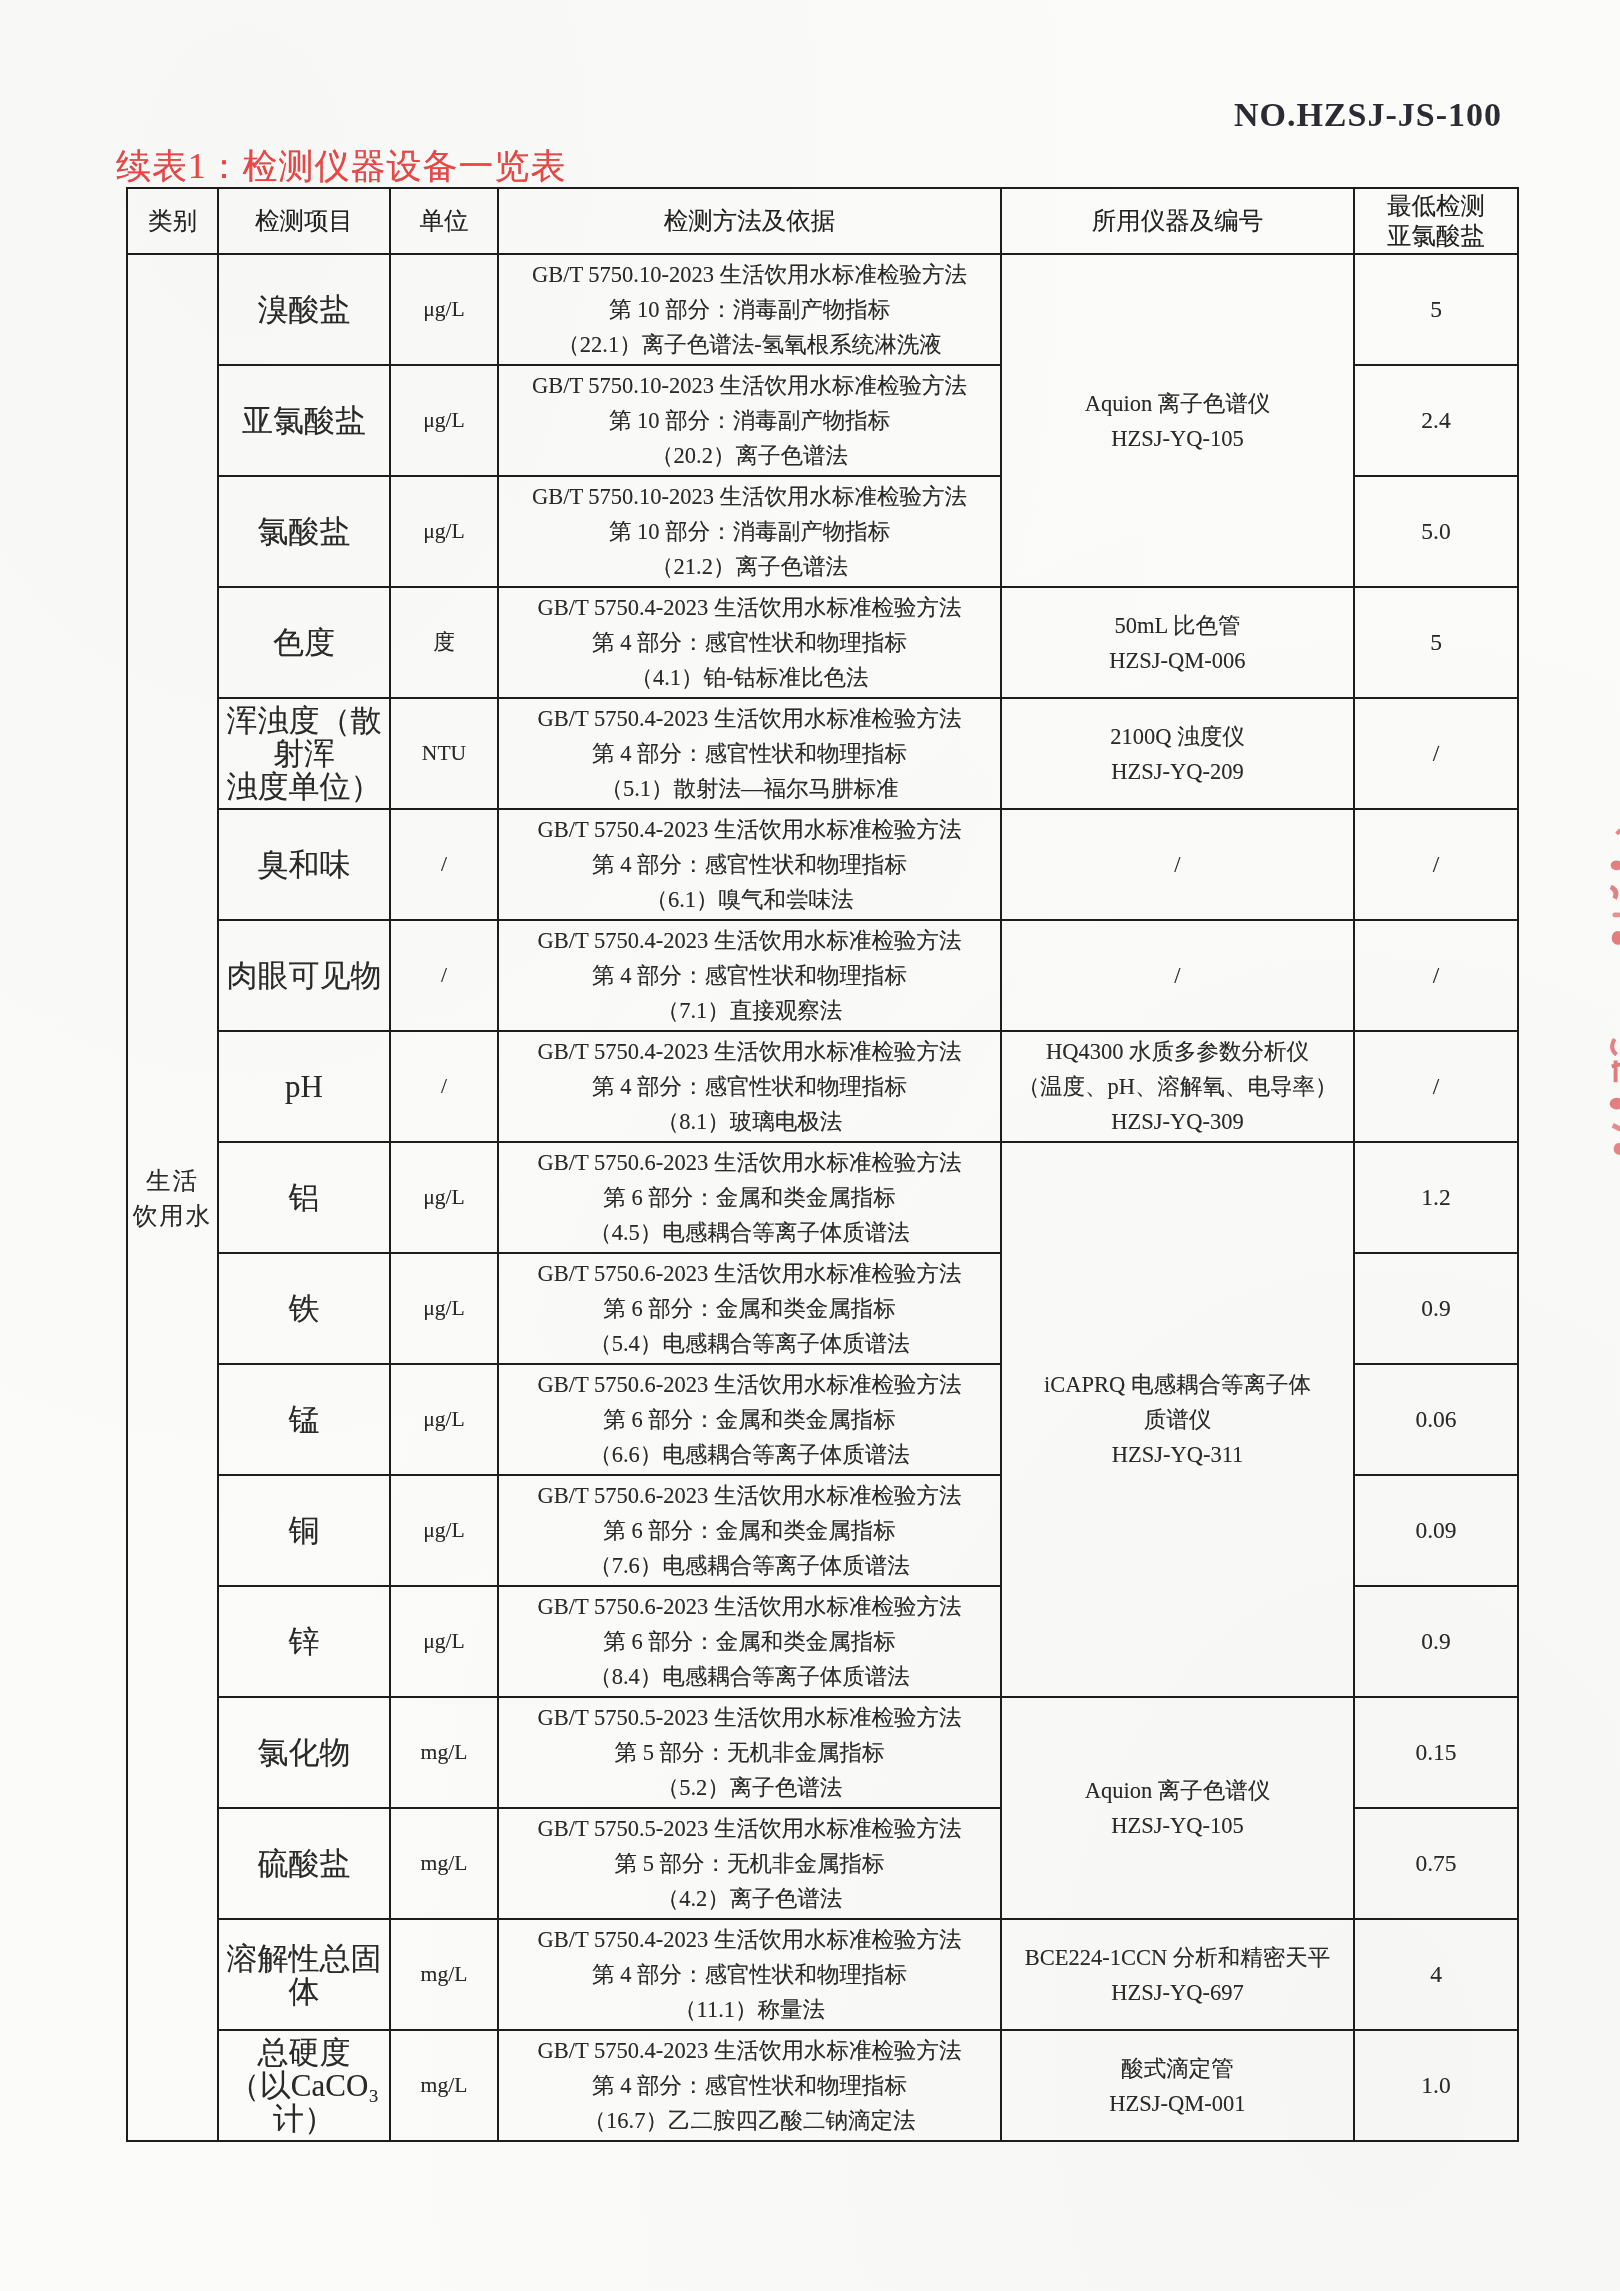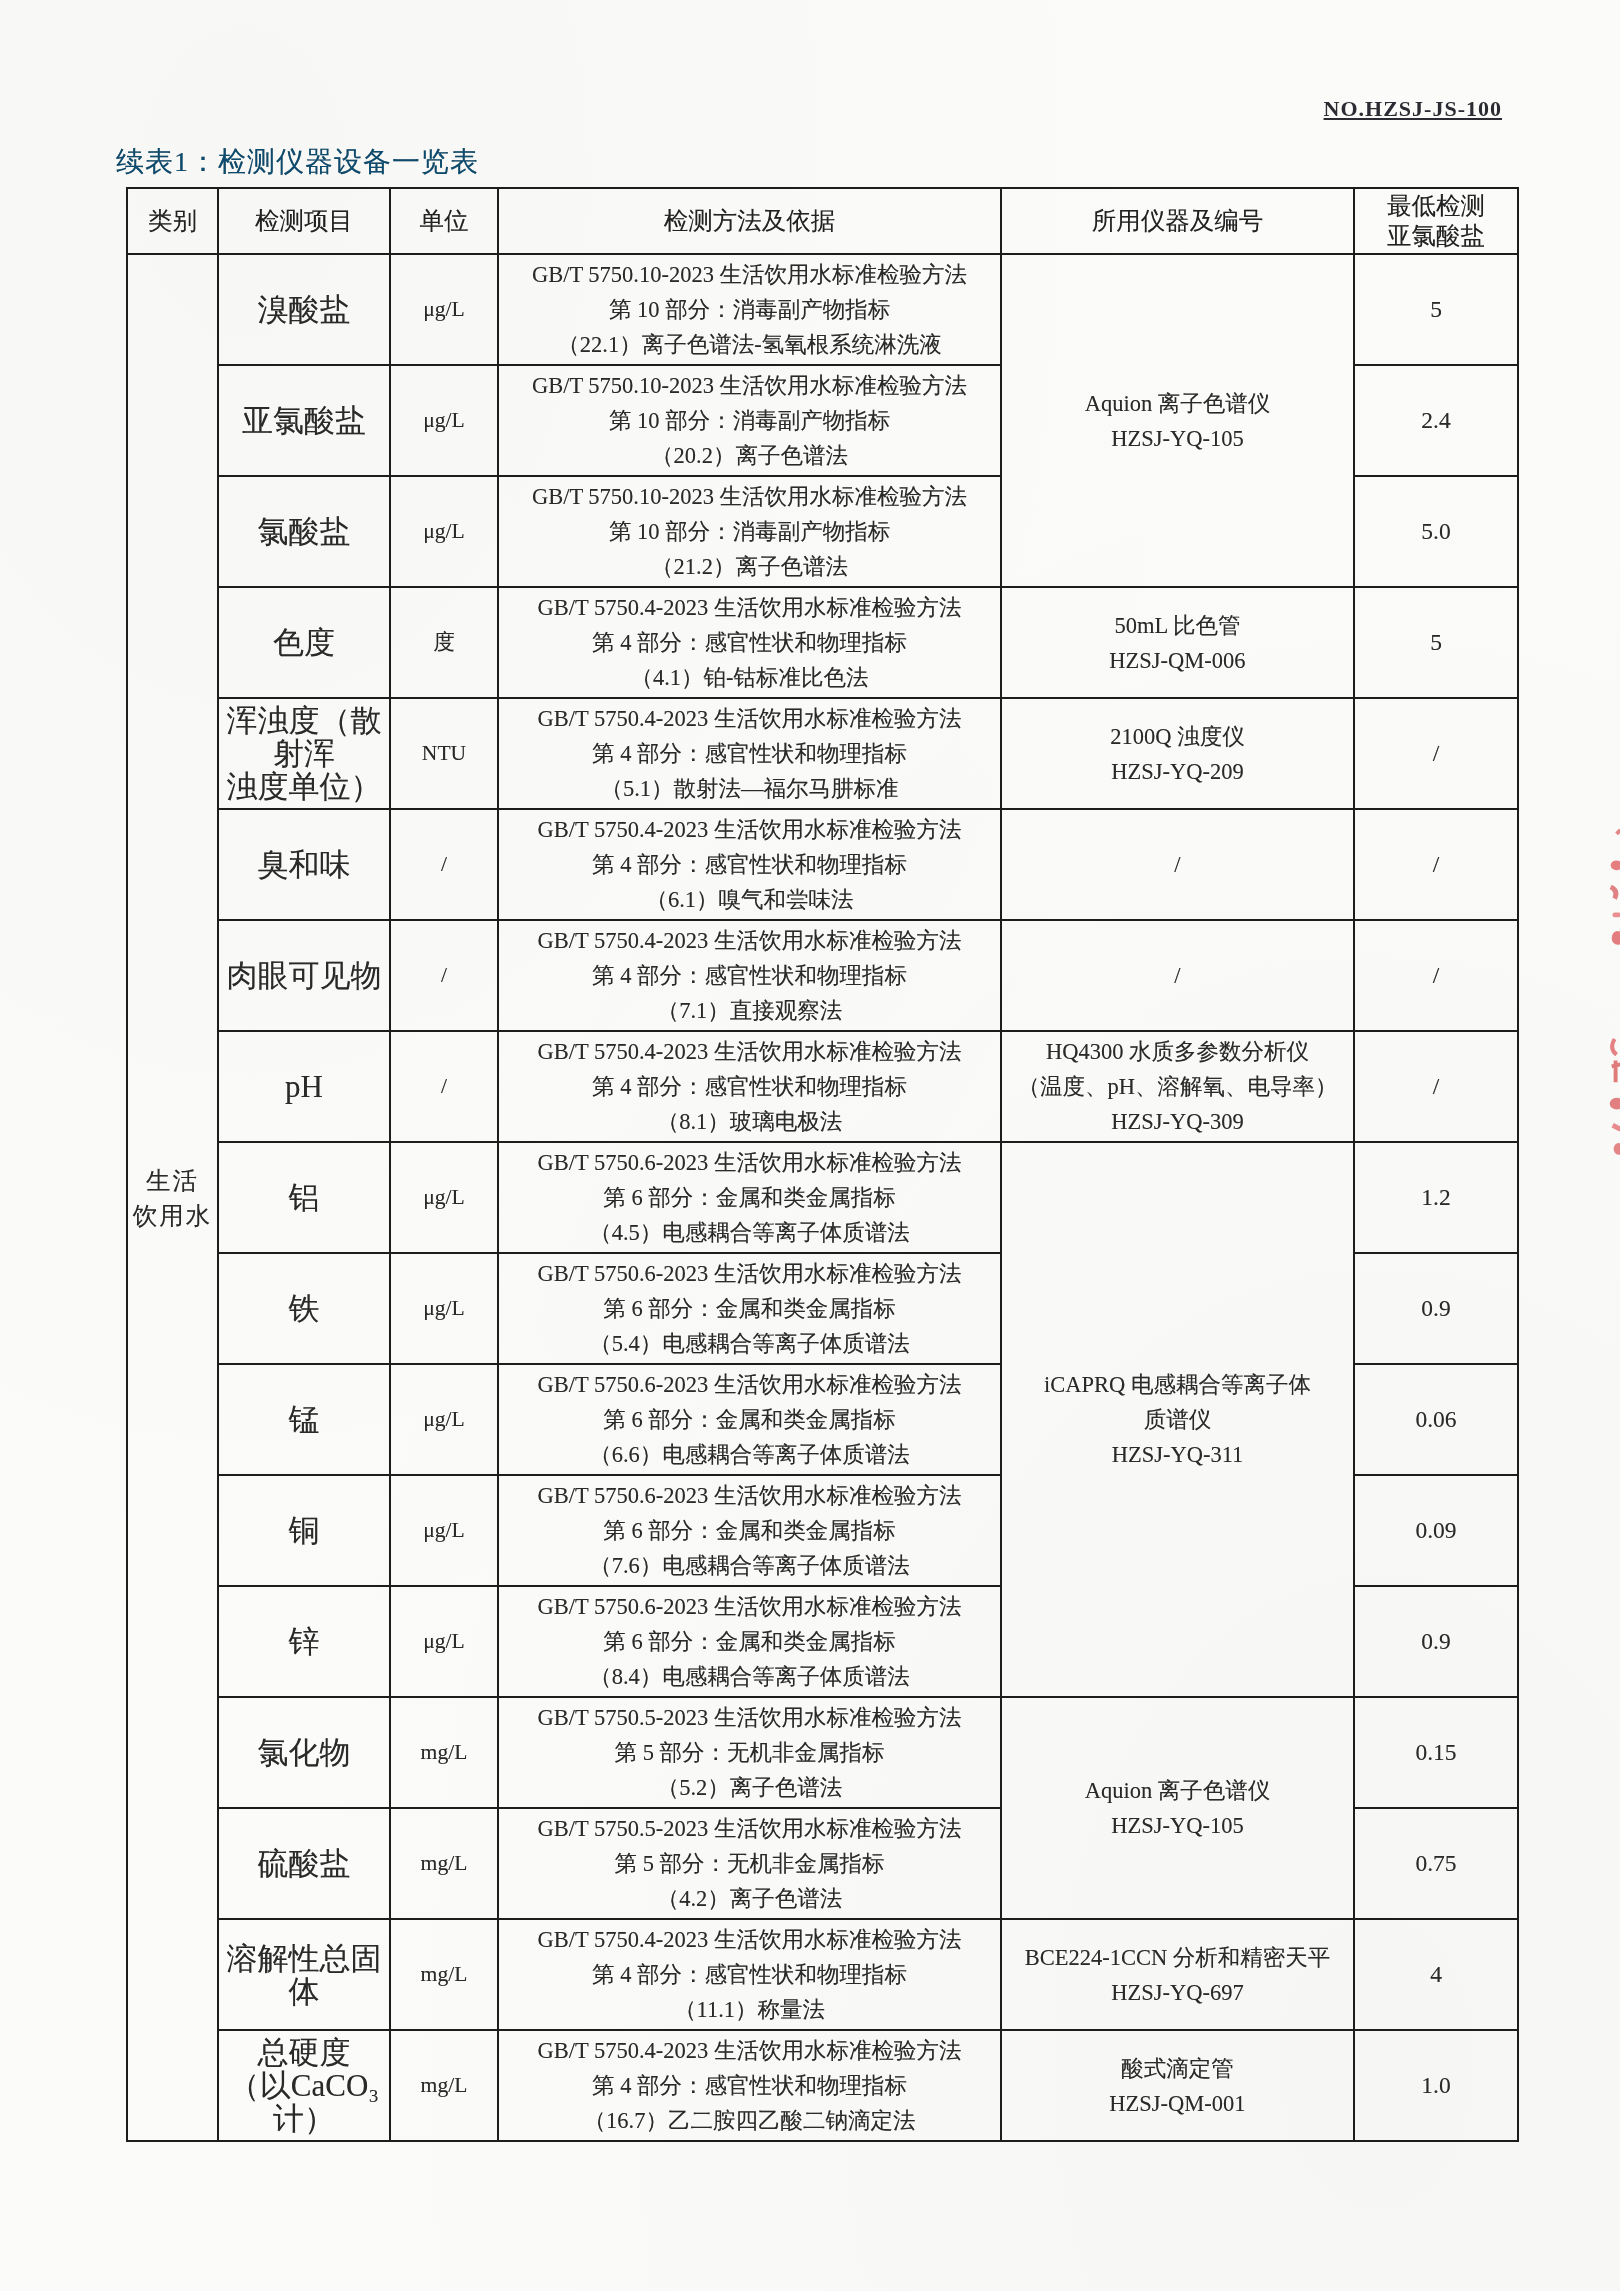--- a/index.html
+++ b/index.html
@@ -7,25 +7,25 @@
     width:1620px;height:2292px;position:relative;overflow:hidden;
     background:
       radial-gradient(ellipse at 15% 8%, rgba(0,0,0,0.015), transparent 55%),
       radial-gradient(ellipse at 85% 90%, rgba(0,0,0,0.018), transparent 60%),
       #fbfbf9;
     font-family:"Liberation Serif","DejaVu Serif",serif;
     color:#2a2a2a;
   }
   .doc-number{
     position:absolute;top:96px;right:118px;
-    font-size:22px;font-weight:700;letter-spacing:1px;color:#2b2b33;text-decoration:underline;
+    font-size:34px;font-weight:700;letter-spacing:1px;color:#2b2b33;
   }
   .page-title{
     position:absolute;top:143px;left:116px;
-    font-size:28px;color:#0c4a6e;letter-spacing:1px;
+    font-size:35px;color:#ef4444;letter-spacing:1px;
     text-shadow:0 0 0.5px rgba(0,0,0,.35);
   }
   .table-wrap{position:absolute;top:187px;left:126px;}
   table{
     border-collapse:collapse;table-layout:fixed;
     width:1390px;height:1909px;
     border:2.9px solid #151515;
   }
   th,td{
     border:2px solid #1d1d1d;

